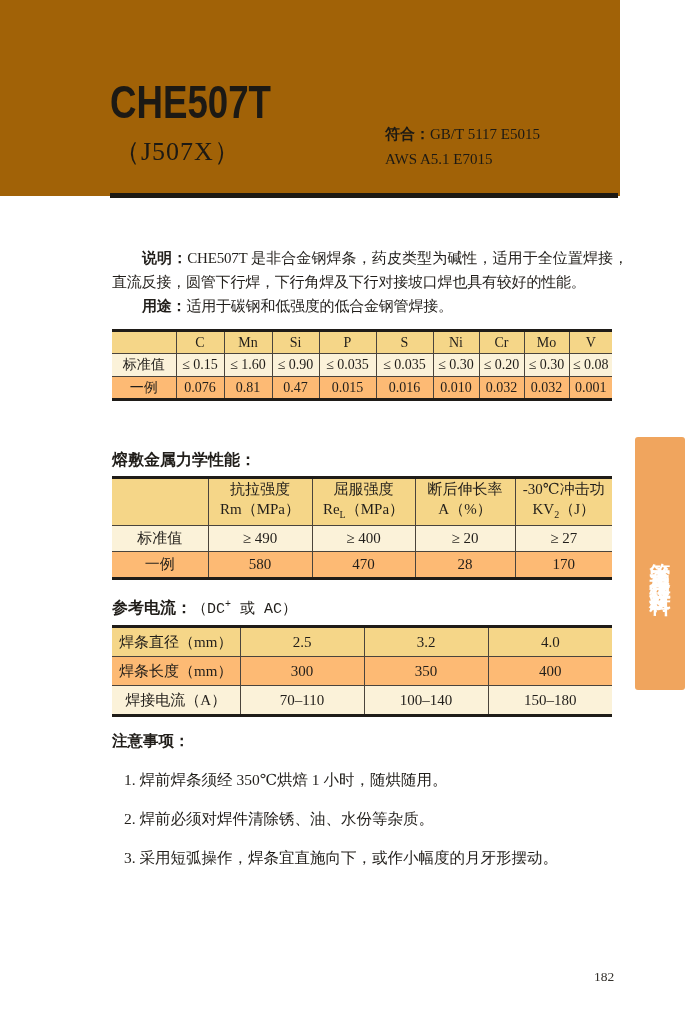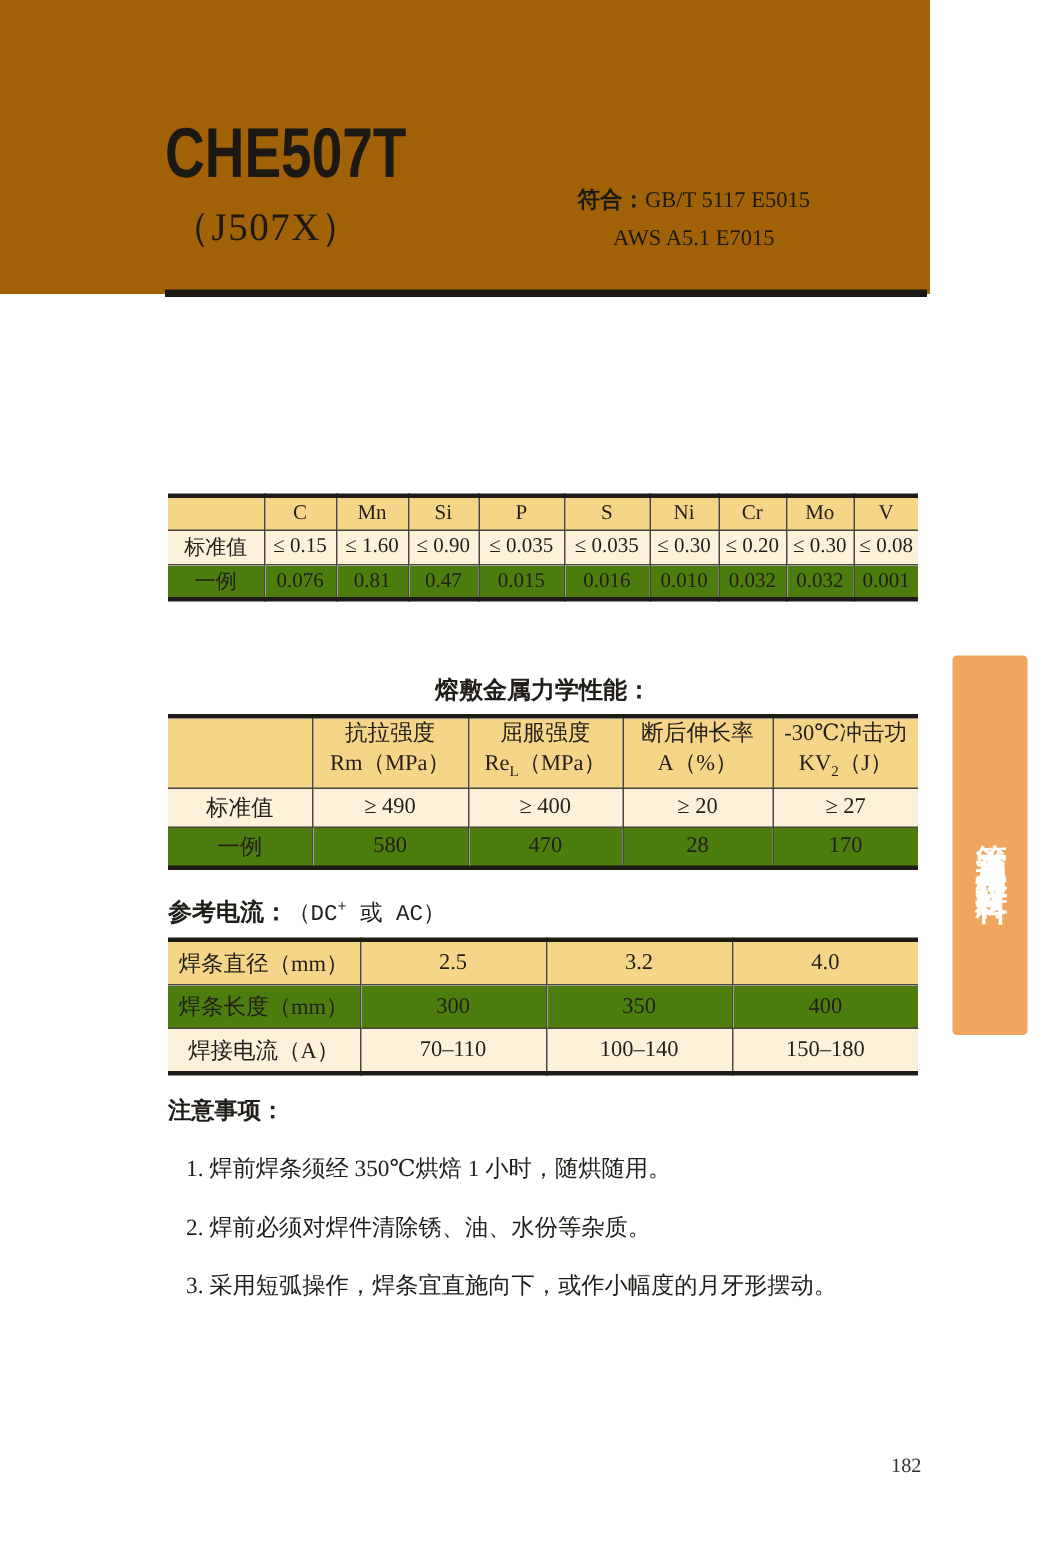--- a/index.html
+++ b/index.html
@@ -15,21 +15,21 @@
     position:absolute;left:110px;top:74px;
     font-family:"Liberation Sans","DejaVu Sans",sans-serif;
     font-weight:bold;font-size:47px;letter-spacing:0px;color:#1c1914;
     transform:scaleX(0.78);transform-origin:left top;white-space:nowrap;
   }
   .product-code{
     position:absolute;left:114px;top:134px;
     font-size:26px;color:#1c1914;letter-spacing:1px;
   }
   .conformance{
-    position:absolute;right:80px;top:121px;text-align:center;
+    position:absolute;right:80px;top:121px;text-align:left;
     font-size:15px;line-height:25px;color:#1c1914;white-space:nowrap;
   }
   .conformance .lbl{font-family:"Liberation Sans","DejaVu Sans",sans-serif;font-weight:bold;}
   .header-rule{position:absolute;left:110px;top:193px;width:508px;height:5px;background:#1c1914;}
   
   .intro{position:absolute;left:112px;top:246px;width:516px;font-size:15px;line-height:24px;letter-spacing:-0.2px;text-align:justify;}
   .intro p{margin:0;text-indent:2em;}
   .b-lbl{font-family:"Liberation Sans","DejaVu Sans",sans-serif;font-weight:bold;}
   
   .sec-title{font-family:"Liberation Sans","DejaVu Sans",sans-serif;font-weight:bold;font-size:16px;color:#211e1a;}
@@ -39,27 +39,27 @@
   .dtable{border-top:3px solid #1f1c18;border-bottom:3px solid #1f1c18;}
   .dtable td,.dtable th{border-left:1px solid #4a443c;border-right:1px solid #4a443c;
         border-top:1px solid #4a443c;border-bottom:1px solid #4a443c;
         padding:0;font-weight:normal;overflow:hidden;}
   .dtable tr>*:first-child{border-left:none;}
   .dtable tr>*:last-child{border-right:none;}
   .dtable tr:first-child>*{border-top:none;}
   .dtable tr:last-child>*{border-bottom:none;}
   .hrow{background:#F5D688;}
   .r-cream{background:#FBF2D9;}
-  .r-ivory{background:#4d7c0f;}
+  .r-ivory{background:#fdba74;}
   .chem-section{position:absolute;left:112px;top:329px;width:500px;}
   .chem-title-row{display:flex;justify-content:space-between;align-items:flex-end;padding-right:38px;margin-bottom:5px;}
   .chem-unit{font-size:16px;}
   #chem-table tr{height:23px;}
   .mech-section{position:absolute;left:112px;top:450px;width:500px;}
-  .mech-section .sec-title{display:block;margin-bottom:5px;text-align:center;}
+  .mech-section .sec-title{display:block;margin-bottom:5px;}
   #mech-table th{height:44px;font-size:15px;line-height:20px;}
   #mech-table td{height:25px;font-size:15px;}
   .xray-note{display:block;margin-top:7px;font-size:15px;}
   .current-section{position:absolute;left:112px;top:598px;width:500px;}
   .current-section .title-line{display:block;margin-bottom:6px;}
   #current-table td{height:28px;font-size:15px;}
   #current-table td:first-child{font-size:15px;}
   sub{font-size:10px;} sup{font-size:10px;}
   
   .notes{position:absolute;left:112px;top:727px;width:516px;font-size:15.5px;line-height:27px;}
@@ -86,20 +86,24 @@
   <div class="header">
     <div class="product-title">CHE507T</div>
     <div class="product-code">（J507X）</div>
     <div class="conformance">
       <div><span class="lbl">符合：</span><span>GB/T 5117 E5015</span></div>
       <div><span>AWS A5.1 E7015</span></div>
     </div>
   </div>
   <div class="header-rule"></div>
 
+  <div class="intro">
+    <p><span class="b-lbl">说明：</span><span>CHE507T 是非合金钢焊条，药皮类型为碱性，适用于全位置焊接，直流反接，圆管下行焊，下行角焊及下行对接坡口焊也具有较好的性能。</span></p>
+    <p><span class="b-lbl">用途：</span><span>适用于碳钢和低强度的低合金钢管焊接。</span></p>
+  </div>
 
   <div class="chem-section">
     <table class="dtable" id="chem-table">
       <colgroup>
         <col style="width:64px">
           <col style="width:48px">
           <col style="width:48px">
           <col style="width:47px">
         <col style="width:57px">
           <col style="width:57px">

